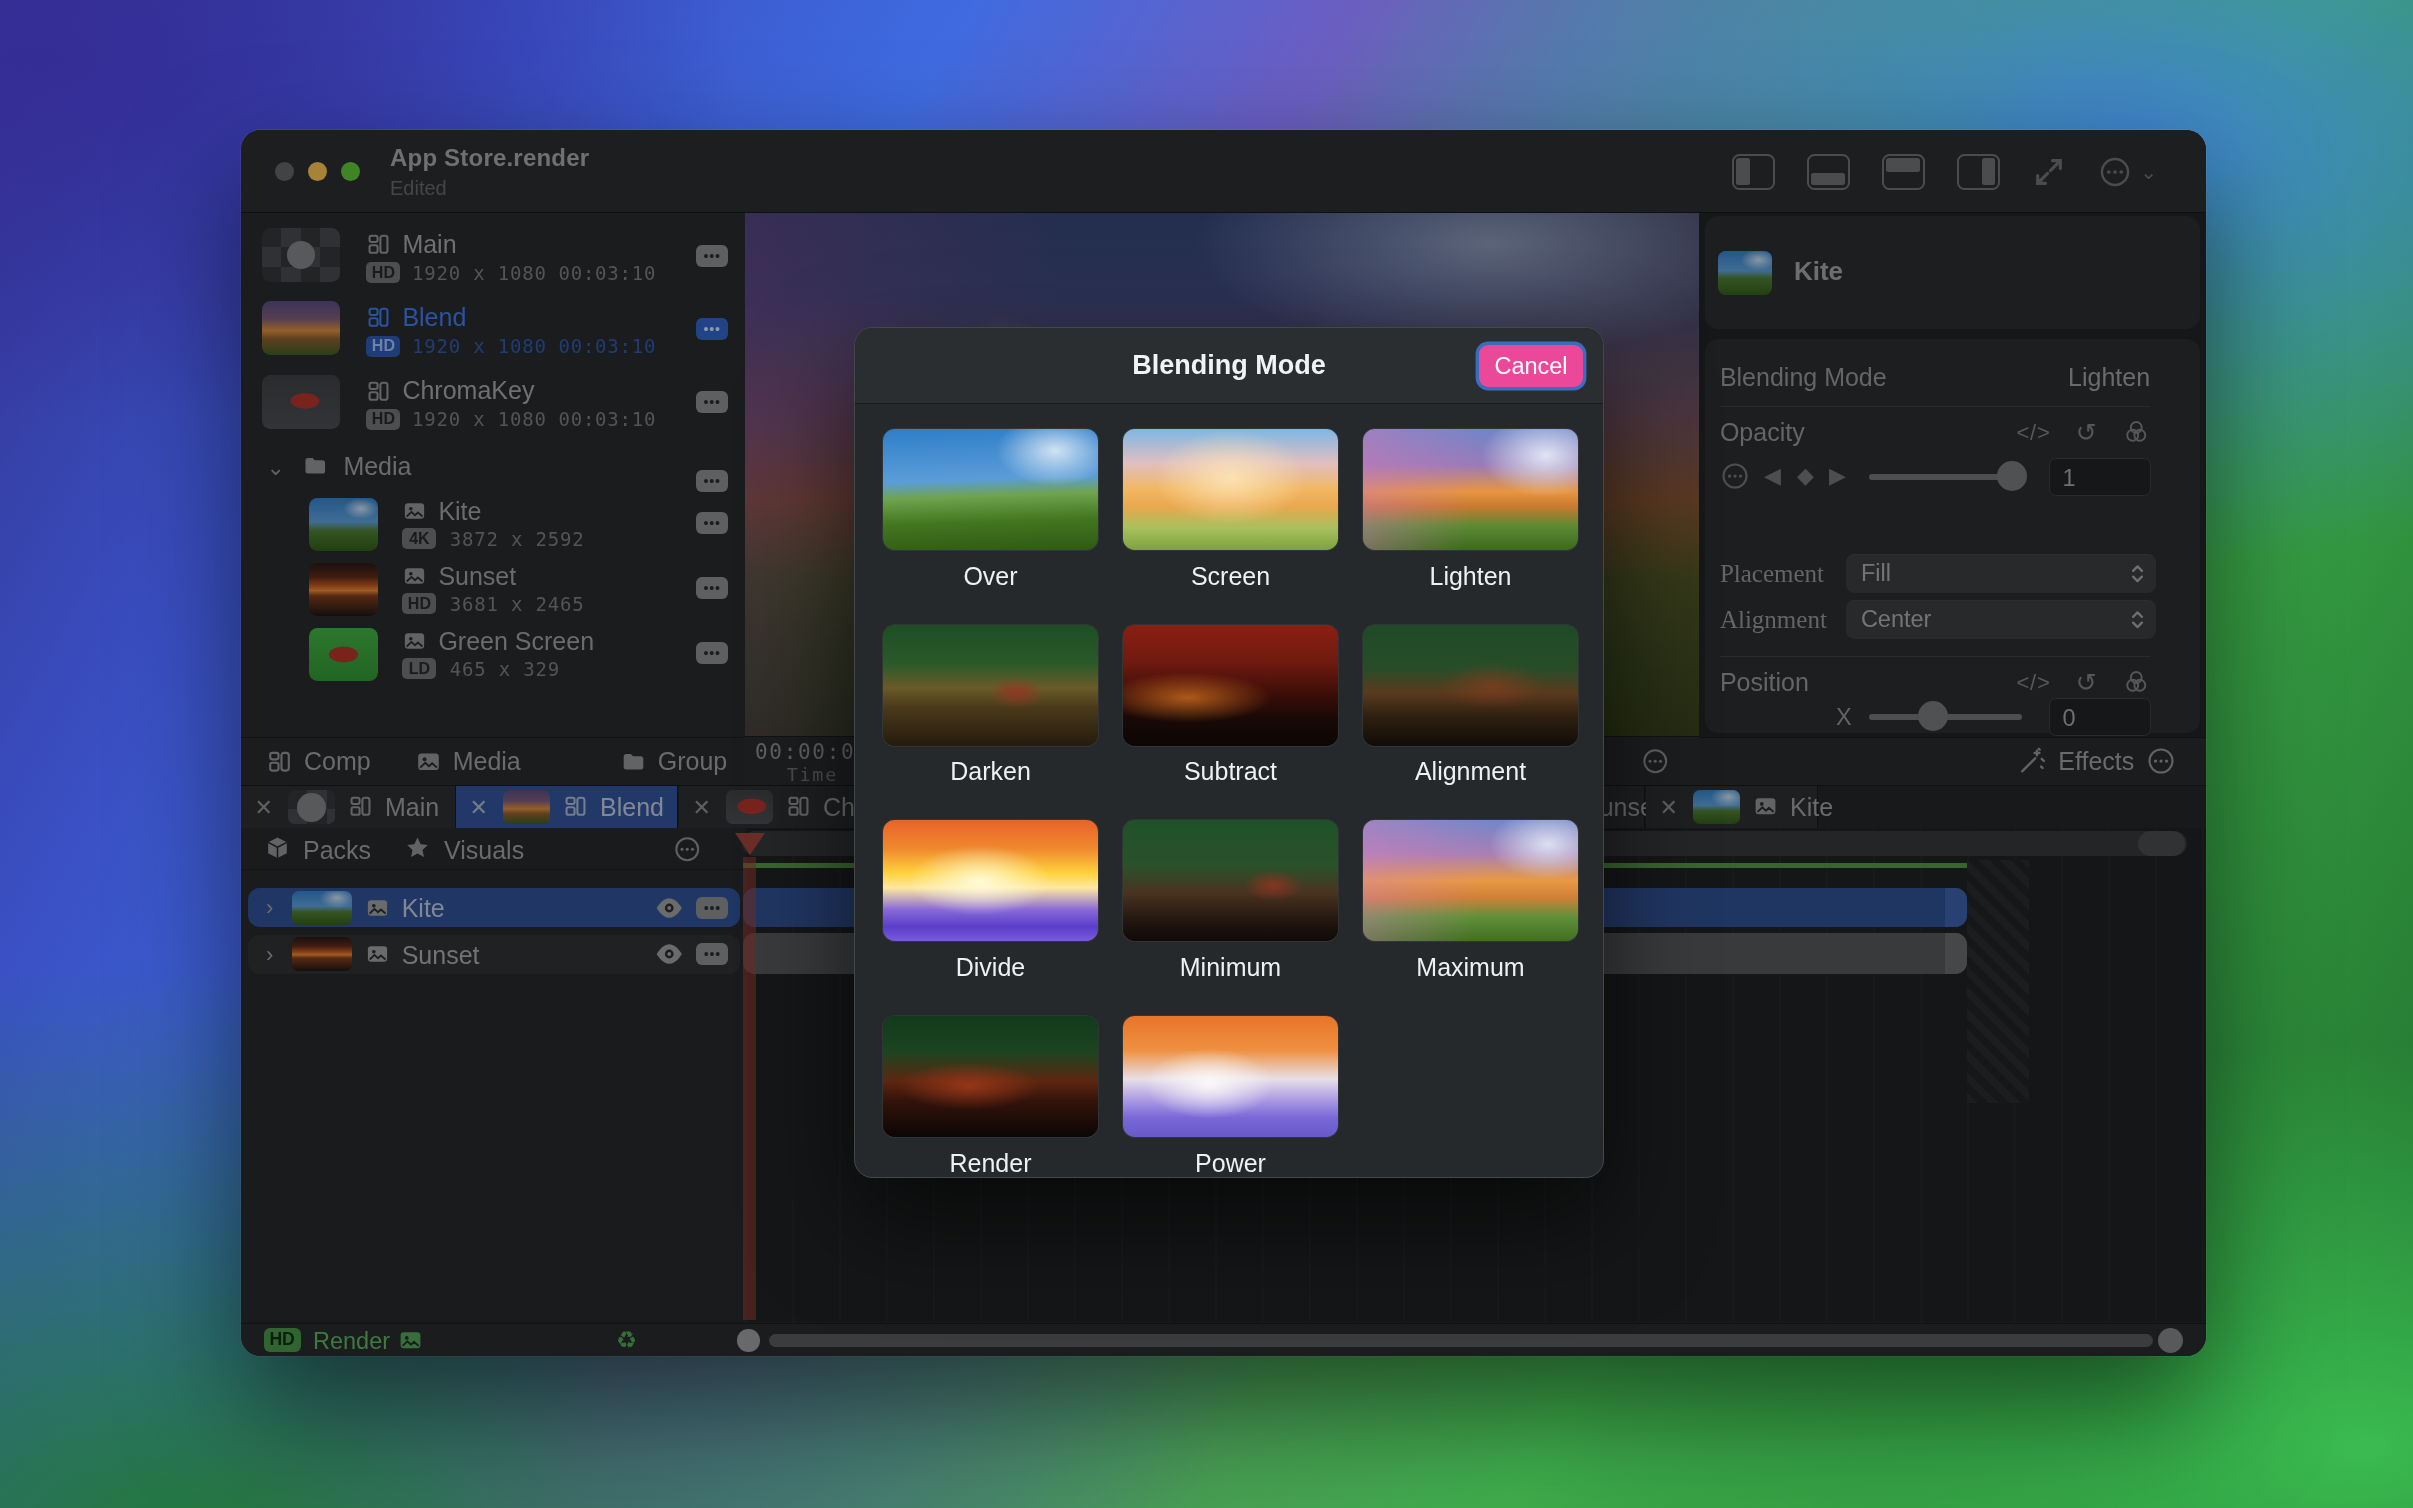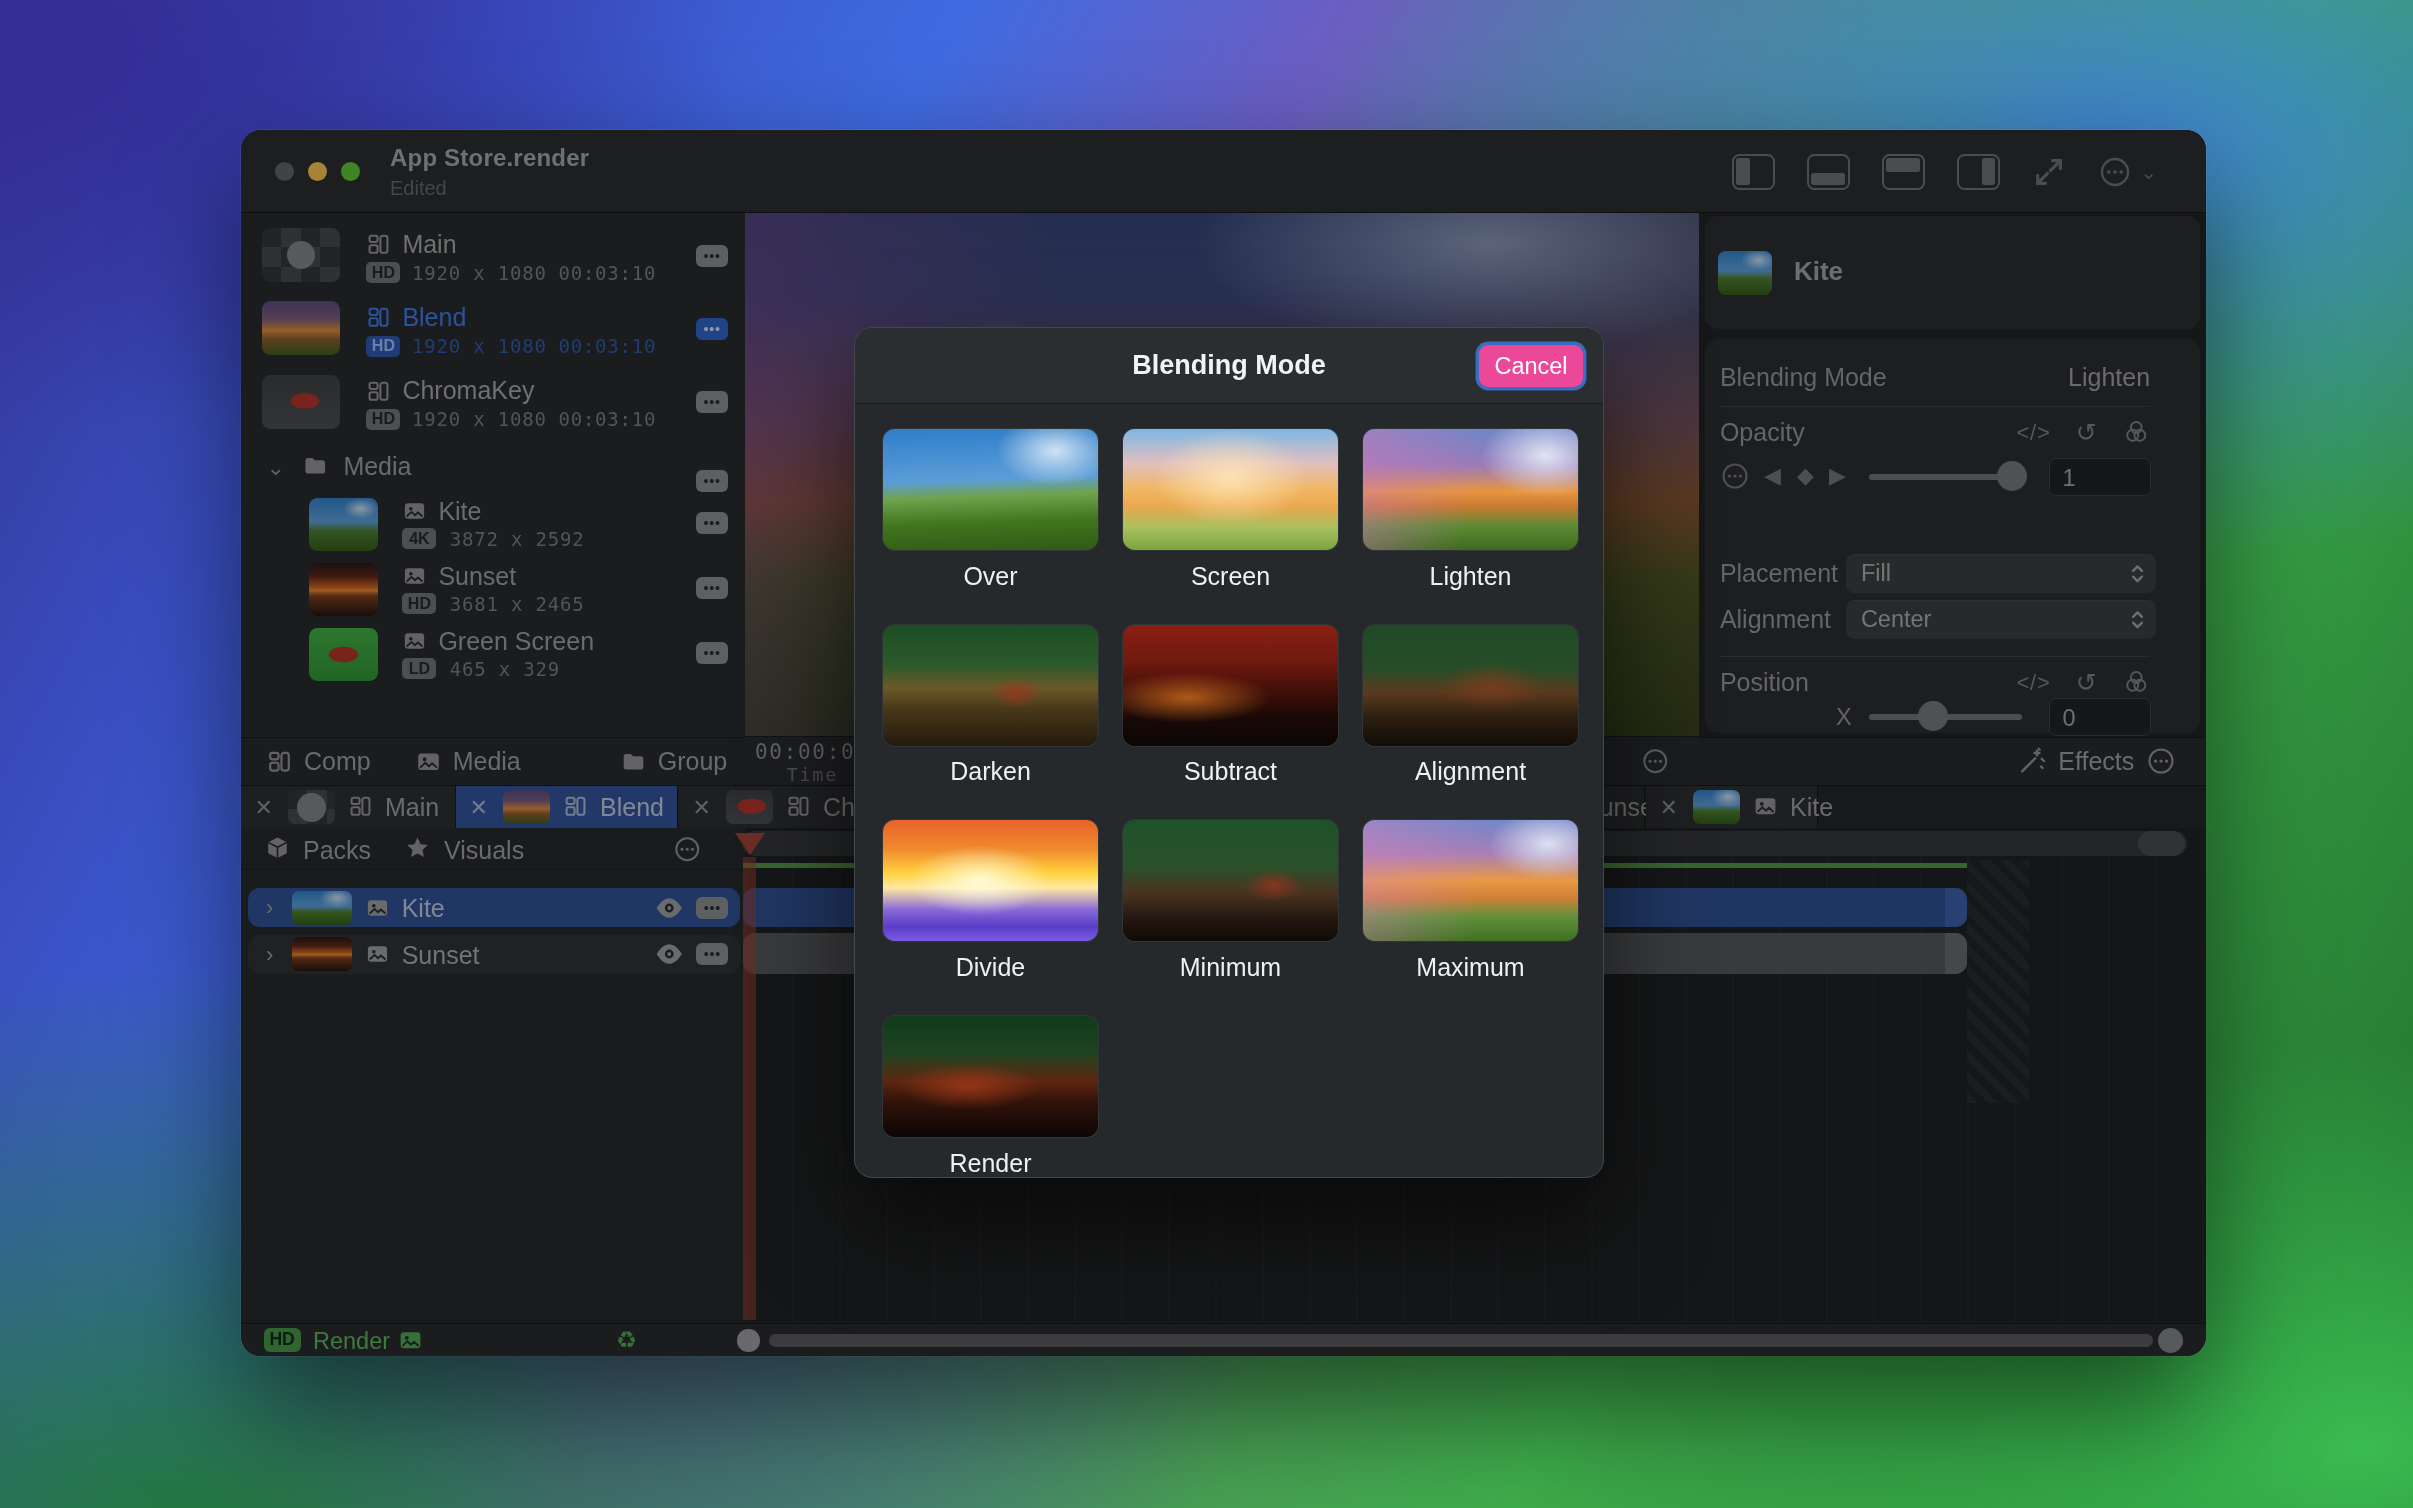--- a/index.html
+++ b/index.html
@@ -115,21 +115,21 @@
   .r-ctl{top:119px;height:37px;left:15px;right:50px;position:absolute;}
   .ctl-ico{position:absolute;color:#6f7174;font-size:22px;top:5px;}
   .ctl-circ{left:0;top:2.5px;width:30px;height:30px;}
   .t-left{left:44px;} .t-diam{left:77px;} .t-right{left:109px;}
   .slider{position:absolute;height:5.9px;border-radius:3.4px;background:#6f7174;top:16px;}
   .sl-op{left:149px;width:153px;}
   .handle{position:absolute;width:30px;height:30px;border-radius:50%;background:#737578;top:-12.6px;}
   .valbox{position:absolute;left:329px;top:0;width:102px;height:38px;background:#1d1f21;
     border:0.8px solid #3a3c3e;border-radius:6.7px;color:#9fa1a3;font-size:23.5px;line-height:38px;padding-left:12.6px;box-sizing:border-box;}
   .r-place{top:215px;} .r-align{top:261px;}
-  .r-place .plabel,.r-align .plabel{line-height:39px;}
+  .r-place .plabel,.r-align .plabel{line-height:39px;font-family:Liberation Serif, serif;}
   .dropdown{position:absolute;left:126px;top:0;width:310px;height:39px;background:#37393c;border-radius:8.4px;
     box-shadow:inset 0 0.8px 0 rgba(255,255,255,.06);}
   .dd-val{font-size:23.5px;color:#a8a9ab;line-height:39px;padding-left:15px;}
   .dd-chev{position:absolute;right:10px;top:7.5px;width:17px;height:23.5px;color:#9fa1a3;}
   .div2{position:absolute;left:15px;right:50px;top:317px;height:0.8px;background:#3a3c3e;}
   .r-pos{top:329px;display:flex;justify-content:space-between;align-items:center;}
   .r-x{top:359px;height:37px;left:15px;right:50px;position:absolute;}
   .x-label{position:absolute;left:116px;top:5.9px;font-size:23.5px;color:#8f9093;}
   .sl-x{left:149px;width:153px;}
   .handle.mid{left:49px;}
@@ -802,18 +802,22 @@
     <div class="mode-lb">Minimum</div>
   </div>
           <div class="mode-cell">
     <div class="mode-thumb mode-maximum"></div>
     <div class="mode-lb">Maximum</div>
   </div>
           <div class="mode-cell">
     <div class="mode-thumb mode-gamma"></div>
     <div class="mode-lb">Render</div>
   </div>
+          <div class="mode-cell">
+    <div class="mode-thumb mode-power"></div>
+    <div class="mode-lb">Power</div>
+  </div>
         </div>
     </div>
 
   </div>
 </div>
 
 
 </body></html>

